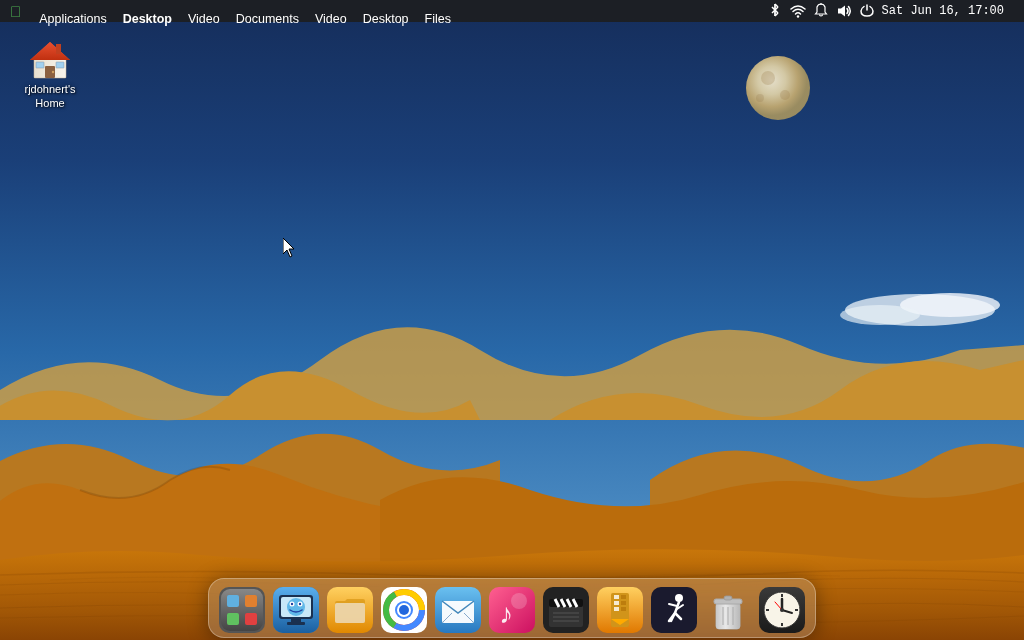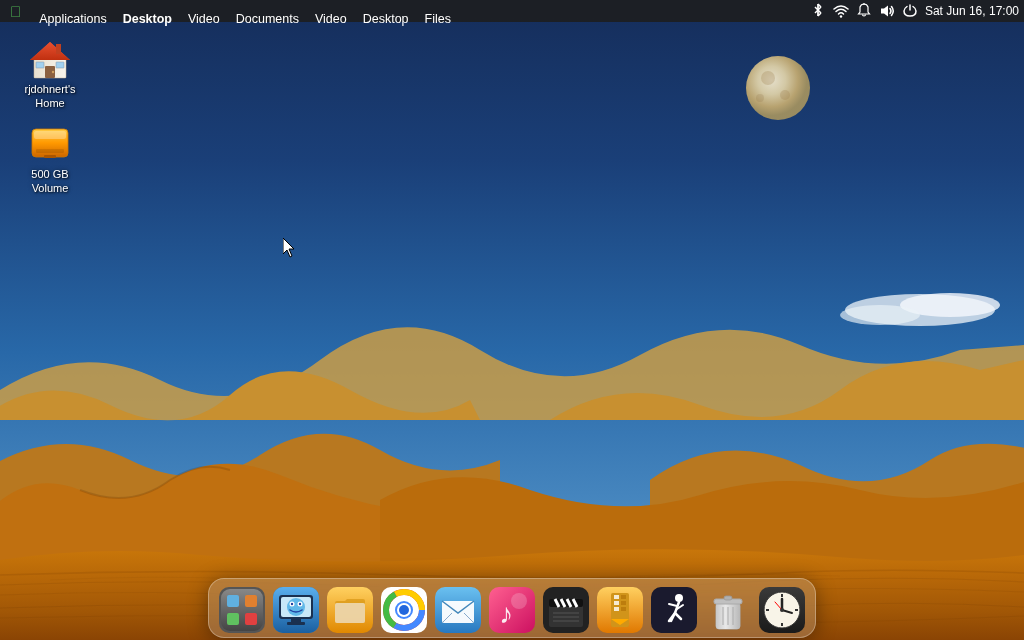--- a/index.html
+++ b/index.html
@@ -67,22 +67,23 @@
       margin-top: 16px;
     }
 
     .menu-item.active {
       font-weight: bold;
     }
 
     #menubar-right {
       display: flex;
       align-items: center;
-      padding-right: 5px;
+      padding-right: 20px;
       gap: 8px;
+      font-family: Liberation Mono, monospace;
     }
 
     .status-icon {
       font-size: 12px;
       color: white;
       display: flex;
       align-items: center;
     }
 
     .datetime {
@@ -91,21 +92,22 @@
       white-space: nowrap;
     }
 
     
     #desktop-icons {
       position: absolute;
       top: 30px;
       left: 10px;
       z-index: 10;
       display: flex;
-      flex-direction: column;
+      flex-direction: row;
+      gap: 8px;
       justify-content: flex-end;
     }
 
     .desktop-icon {
       display: flex;
       flex-direction: column;
       align-items: center;
       width: 80px;
       padding: 4px;
       cursor: pointer;
@@ -339,40 +341,20 @@
           </linearGradient>
           <linearGradient id="roofGrad" x1="0" y1="0" x2="0" y2="1">
             <stop offset="0%" stop-color="#e85030"></stop>
             <stop offset="100%" stop-color="#c03010"></stop>
           </linearGradient>
         </defs>
       </svg>
       <span class="icon-label">rjdohnert's Home</span>
     </div>
 
-    <div class="desktop-icon">
-      <svg class="volume-icon-svg" viewBox="0 0 48 48" xmlns="http://www.w3.org/2000/svg">
-        <defs>
-          <linearGradient id="driveGrad" x1="0" y1="0" x2="0" y2="1">
-            <stop offset="0%" stop-color="#ffcc44"></stop>
-            <stop offset="50%" stop-color="#ff9900"></stop>
-            <stop offset="100%" stop-color="#cc6600"></stop>
-          </linearGradient>
-        </defs>
-
-        <rect x="6" y="10" width="36" height="28" rx="4" fill="url(#driveGrad)" stroke="#cc7700" stroke-width="0.8"></rect>
-
-        <rect x="8" y="12" width="32" height="8" rx="2" fill="rgba(255,255,255,0.3)"></rect>
-
-        <rect x="10" y="30" width="28" height="4" rx="1" fill="rgba(0,0,0,0.1)"></rect>
-
-        <rect x="18" y="36" width="12" height="3" rx="1" fill="#aa5500"></rect>
-      </svg>
-      <span class="icon-label">500 GB Volume</span>
-    </div>
   </div>
 
   <div id="cursor">
     <svg width="14" height="20" viewBox="0 0 14 20">
       <polygon points="0,0 0,16 4,12 7,19 9,18 6,11 11,11" fill="white" stroke="black" stroke-width="1"></polygon>
     </svg>
   </div>
 
   <div id="dock">
 

